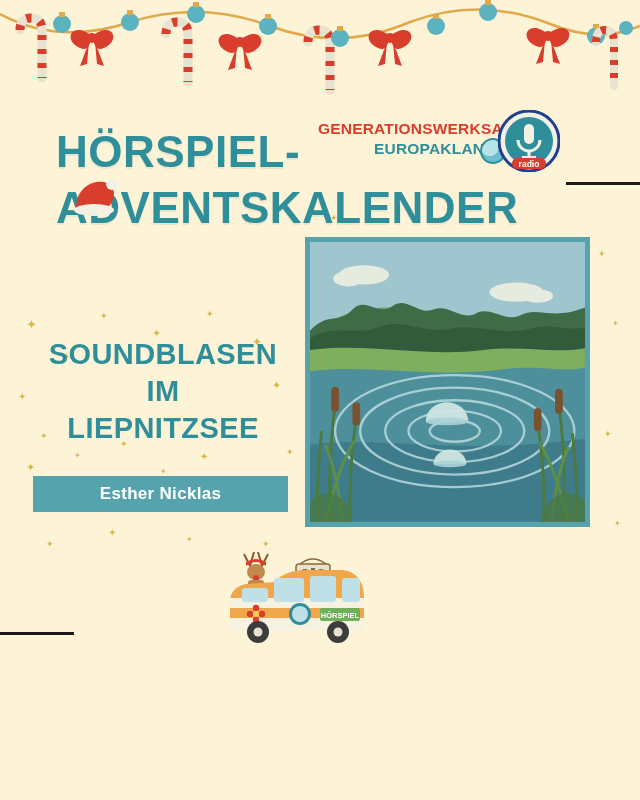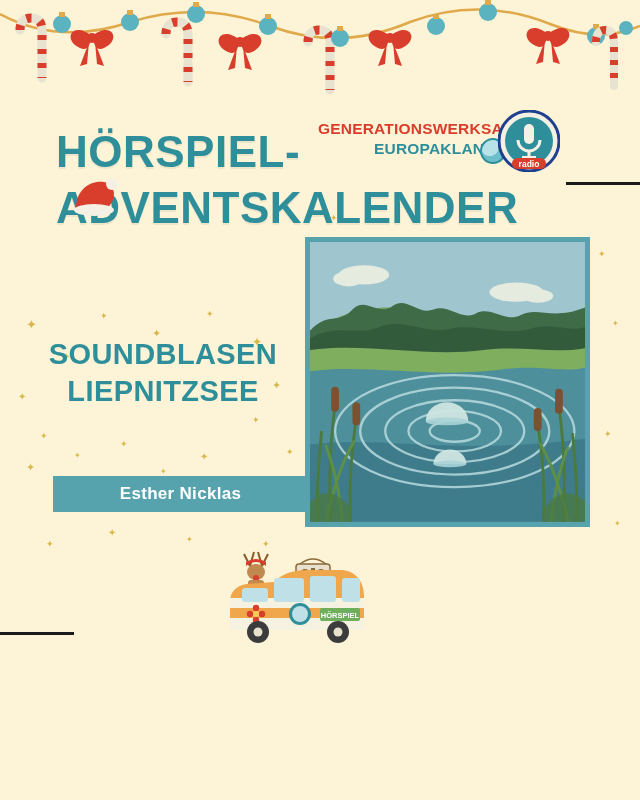--- a/index.html
+++ b/index.html
@@ -86,21 +86,21 @@
     font-weight: bold;
     font-size: 29px;
     line-height: 1.28;
     letter-spacing: 0.4px;
   }
   .author-box {
     position: absolute;
     left: 33px; top: 476px;
     width: 255px; height: 36px;
     background: #56a3ad;
-    display: flex; align-items: center; justify-content: center; margin-left: 20px;
+    display: flex; align-items: center; justify-content: center;
   }
   .author-box span {
     color: #ffffff; font-weight: bold; font-size: 17px; letter-spacing: 0.3px;
   }
 
   
   .art-frame {
     position: absolute;
     left: 305px; top: 237px;
     width: 285px; height: 290px;
@@ -265,20 +265,21 @@
       <path d="M20,30 a11,11 0 0 0 22,0" fill="none" stroke="#f4f1e4" stroke-width="3"></path>
       <rect x="29.5" y="40" width="3" height="6"></rect>
       <rect x="24" y="46" width="14" height="3"></rect>
     </g>
     <rect x="14" y="48" width="34" height="11" rx="5.5" fill="#d93d2b"></rect>
     <text x="31" y="56.5" font-size="8.5" font-weight="bold" fill="#ffffff" text-anchor="middle" font-family="Liberation Sans, sans-serif">radio</text>
   </svg>
 
   <div class="subtitle">
     <div>SOUNDBLASEN</div>
+    <div>IM</div>
     <div>LIEPNITZSEE</div>
   </div>
 
   <div class="author-box">
     <span>Esther Nicklas</span>
   </div>
 
   <div class="art-frame">
     <svg class="art" viewBox="0 0 285 290" preserveAspectRatio="none">
 

